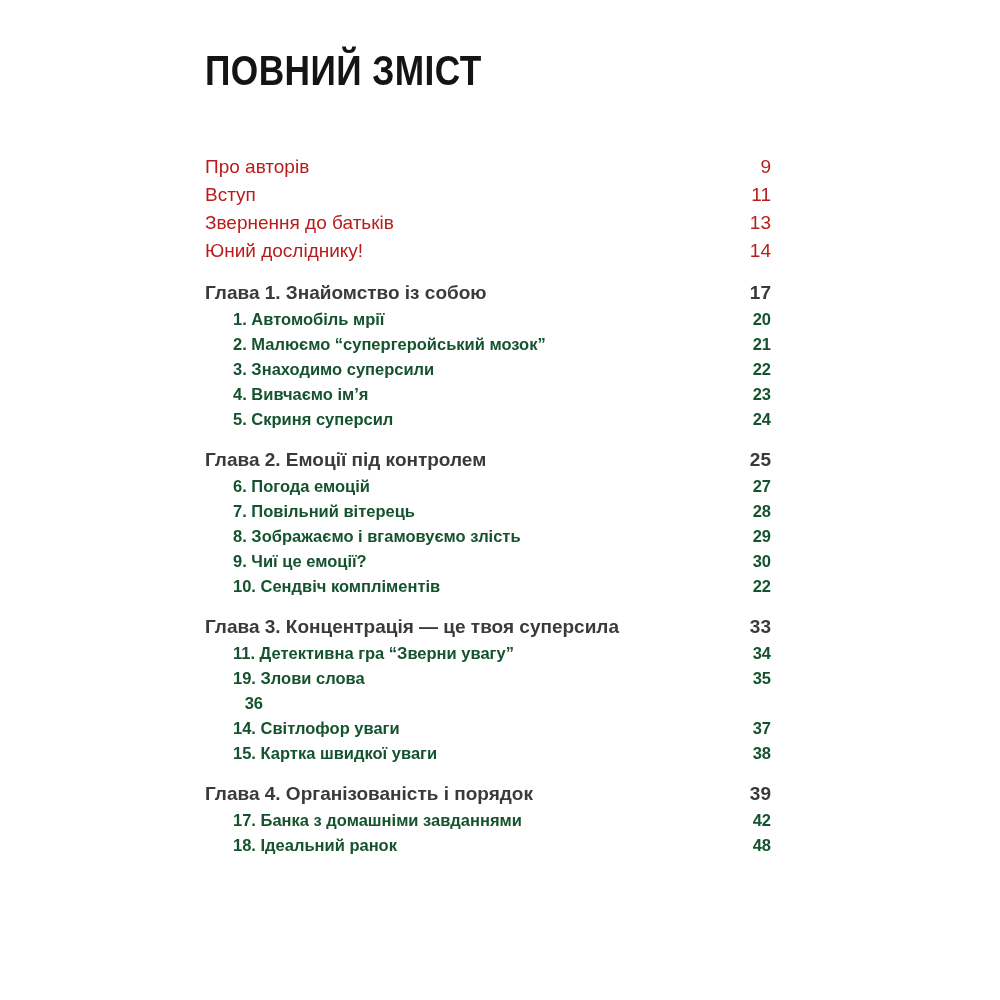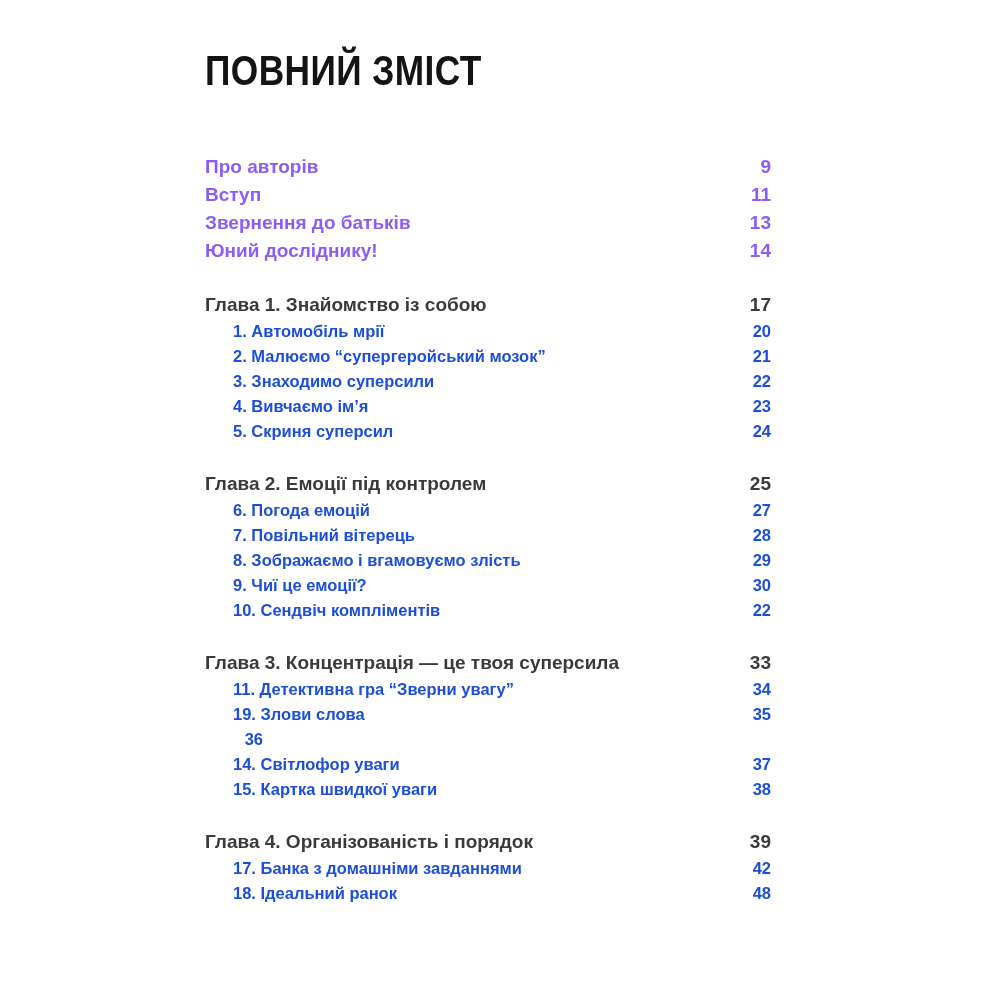--- a/index.html
+++ b/index.html
@@ -39,37 +39,37 @@
     white-space: nowrap;
   }
   .row {
     display: flex;
     justify-content: space-between;
     align-items: baseline;
   }
   .front-row {
     height: 28px;
     font-size: 19px;
-    font-weight: 700;
-    color: #8b5cf6;
+    font-weight: 400;
+    color: #b91c1c;
   }
   .chapter {
-    margin-top: 26px;
+    margin-top: 14px;
   }
   .chapter-heading {
     height: 28px;
     font-size: 19px;
     font-weight: 700;
     color: #3a3a3a;
   }
   .item-row {
     height: 25px;
     font-size: 16.5px;
     font-weight: 600;
-    color: #1d4ed8;
+    color: #14532d;
     padding-left: 28px;
   }
   .label {
     white-space: nowrap;
     overflow: hidden;
     text-overflow: ellipsis;
     padding-right: 16px;
   }
   .pagenum {
     flex: 0 0 auto;

